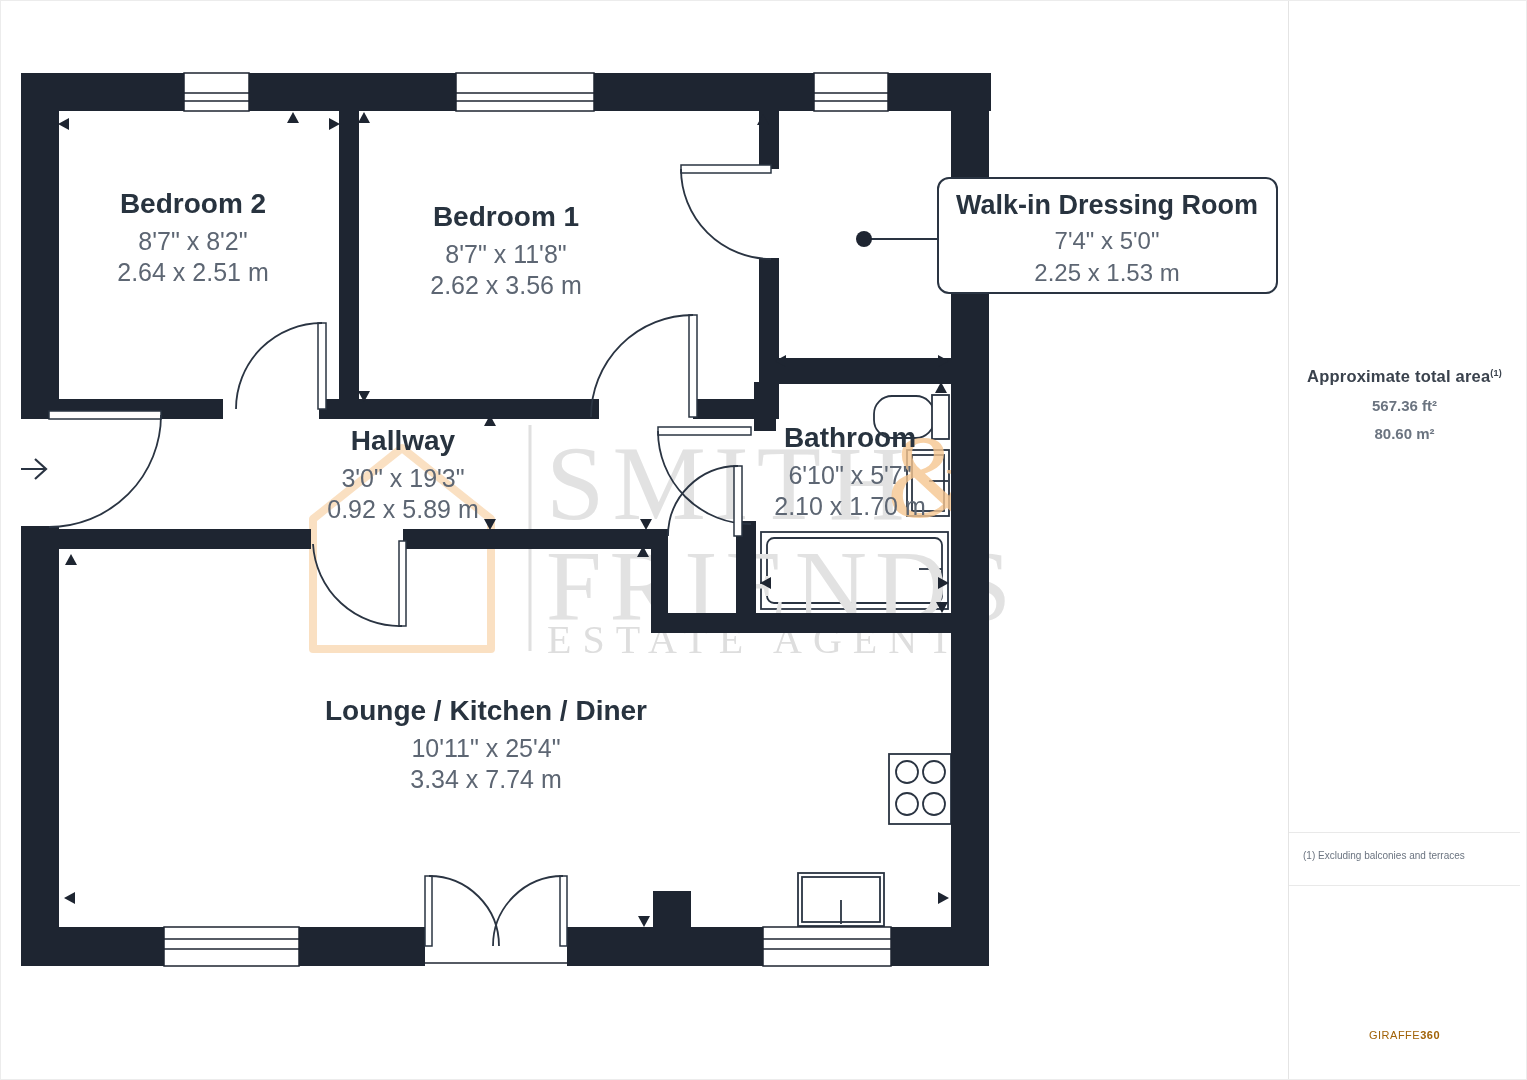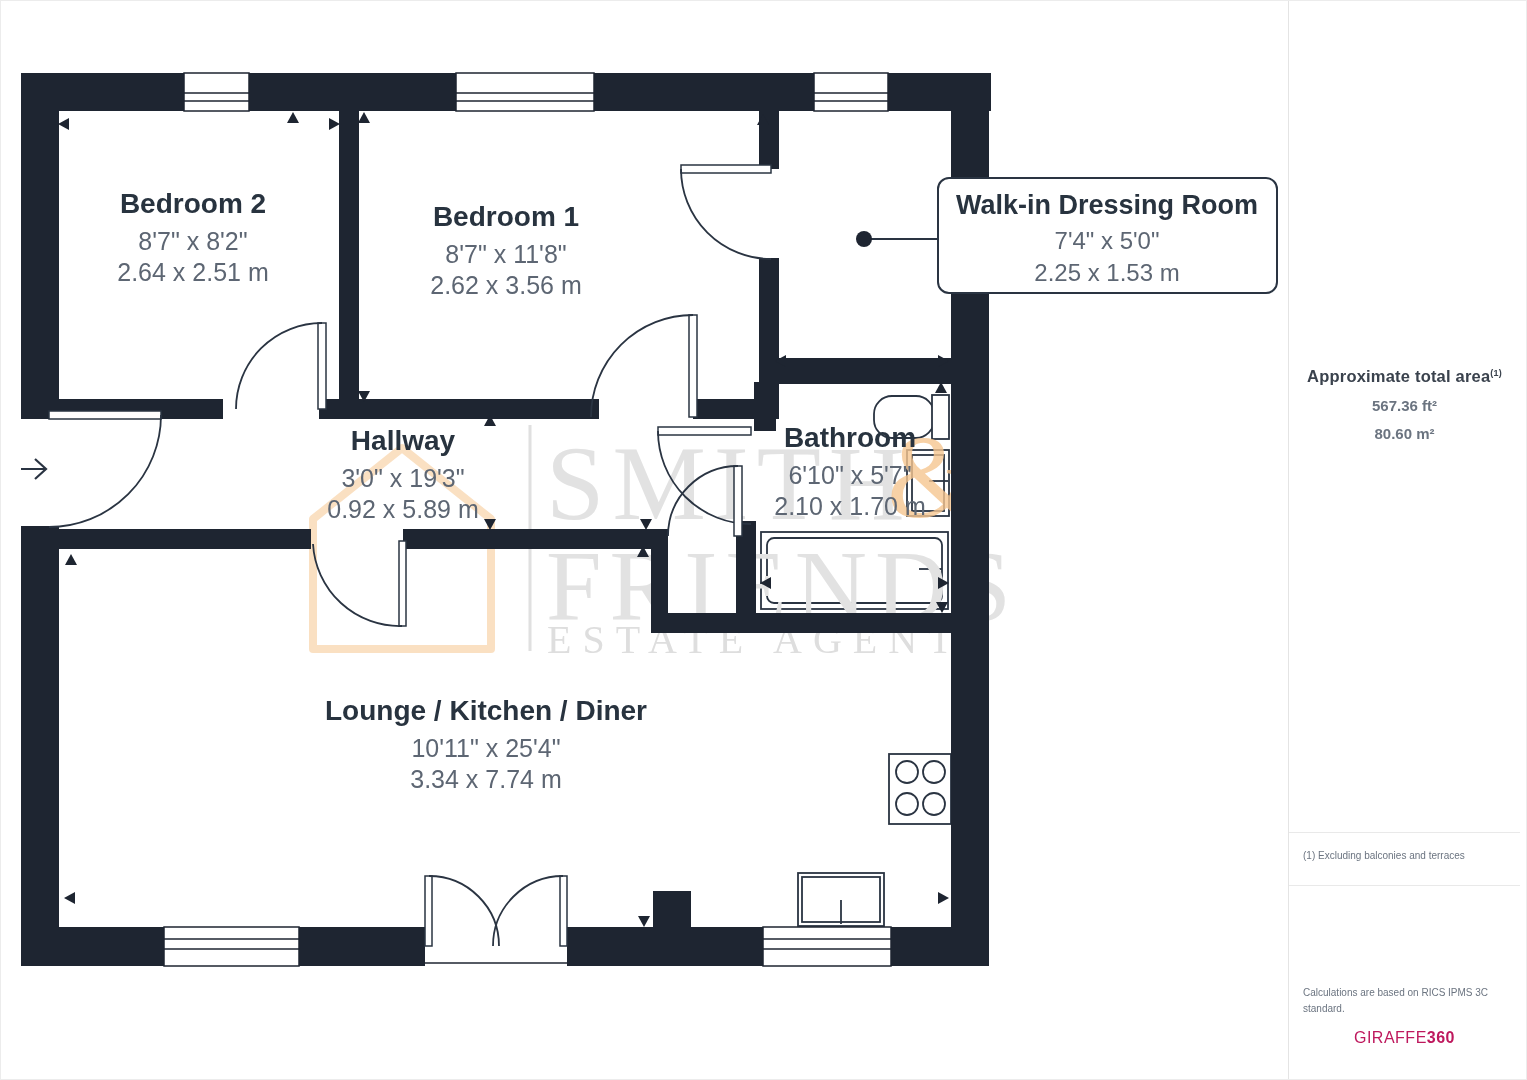--- a/index.html
+++ b/index.html
@@ -27,21 +27,21 @@
   .callout-dim{font:400 24px "Liberation Sans",sans-serif;fill:var(--dim);text-anchor:middle;}
   .wm-serif{font-family:"Liberation Serif",serif;}
   
   .sidebar{position:absolute;left:1287px;top:0;width:232px;height:1080px;background:#fff;border-left:1px solid var(--sidebar-border);}
   .area-block{position:absolute;top:366px;left:0;width:100%;text-align:center;}
   .area-title{font-size:16.5px;font-weight:bold;color:var(--sidebar-heading);letter-spacing:.2px;}
   .area-title sup{font-size:9px;}
   .area-val{font-size:15px;color:var(--sidebar-body);margin-top:11px;font-weight:bold;}
   .sb-div{position:absolute;left:0;width:100%;border-top:1px solid #e9e9e9;}
   .sb-note{position:absolute;left:0;width:100%;text-align:left;font-size:10px;color:var(--sidebar-body);line-height:1.55;padding:0 14px;}
-  .brand{position:absolute;top:1028px;left:0;width:100%;text-align:center;font-size:16px;color:#be185d;letter-spacing:.5px;}
+  .brand{position:absolute;top:1028px;left:0;width:100%;text-align:center;font-size:11px;color:#a16207;letter-spacing:.5px;}
   .brand b{font-weight:700;}
 </style>
 </head>
 <body>
 
 <div class="page">
 
   <svg class="plan" width="1287" height="1080" viewBox="0 0 1287 1080">
 
     <g>
@@ -246,18 +246,17 @@
     <div class="area-block">
       <div class="area-title">
         <span>Approximate total area</span><sup>(1)</sup>
       </div>
       <div class="area-val">567.36 ft²</div>
       <div class="area-val">80.60 m²</div>
     </div>
     <div class="sb-div" style="top:831px"></div>
     <div class="sb-note" style="top:847px">(1) Excluding balconies and terraces</div>
     <div class="sb-div" style="top:884px"></div>
-    <div class="sb-note" style="top:984px">Calculations are based on RICS IPMS 3C standard.</div>
     <div class="brand">
       <span>GIRAFFE</span><b>360</b>
     </div>
   </div>
 </div>
 
 </body></html>

